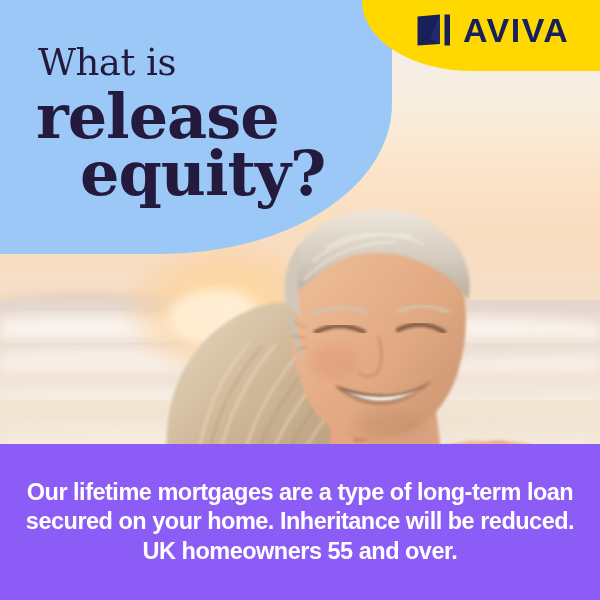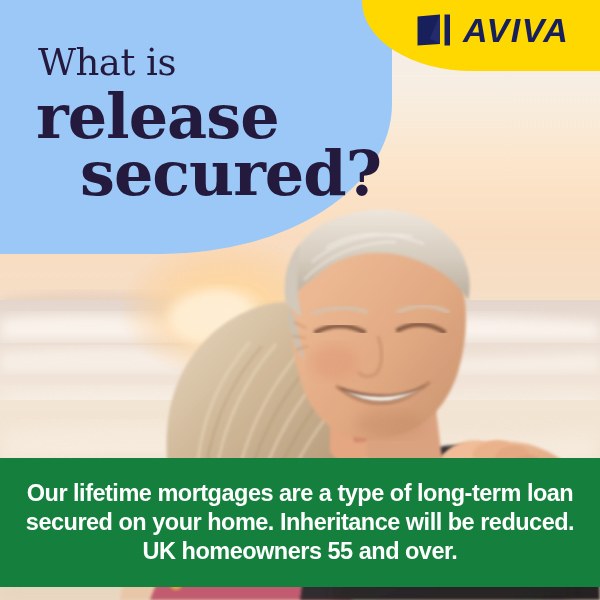--- a/index.html
+++ b/index.html
@@ -58,21 +58,20 @@
     gap: 9px;
   }
   .logo-mark { display: block; }
   .logo-word {
     font-family: "Liberation Sans", sans-serif;
     font-weight: bold;
     font-size: 34px;
     letter-spacing: 1.5px;
     color: #18205C;
     line-height: 1;
-    font-style: italic;
   }
 
   
   .headline {
     position: absolute;
     left: 0; top: 0;
     width: 392px;
     z-index: 8;
     color: #241A3D;
     font-family: "DejaVu Serif", "Liberation Serif", serif;
@@ -106,24 +105,24 @@
     font-weight: bold;
     letter-spacing: -1px;
     line-height: 1;
     white-space: nowrap;
   }
 
   
   .navy-band {
     position: absolute;
     left: 0;
-    bottom: 13px;
+    bottom: 0;
     width: 600px;
-    height: 129px;
-    background: #15803d;
+    height: 156px;
+    background: #8b5cf6;
     z-index: 7;
     display: flex;
     align-items: center;
     justify-content: center;
   }
   .navy-text {
     color: #ffffff;
     font-family: "Liberation Sans", sans-serif;
     font-weight: bold;
     font-size: 23.5px;
@@ -308,21 +307,21 @@
 
       <rect x="0" y="0" width="600" height="600" fill="#FFB877" opacity="0.07"></rect>
     </svg>
   </div>
 
   <div class="blue-panel"></div>
 
   <div class="headline">
     <div class="hl-line1">What is</div>
     <div class="hl-line2">release</div>
-    <div class="hl-line3">secured?</div>
+    <div class="hl-line3">equity?</div>
   </div>
 
   <div class="yellow-block">
     <div class="logo-wrap">
       <svg class="logo-mark" width="38" height="34" viewBox="0 0 38 34" aria-hidden="true">
         <path d="M1.5 3.5 L24 1.5 L24 31 L1.5 32.5 Z" fill="#18205C"></path>
         <path d="M24 1.5 L24 31 L14 25.5 L24 1.5 Z" fill="#232B6B"></path>
         <path d="M28.5 1.5 L34 1.5 L34 32.5 L28.5 32.5 Z" fill="#18205C"></path>
       </svg>
       <span class="logo-word">AVIVA</span>

